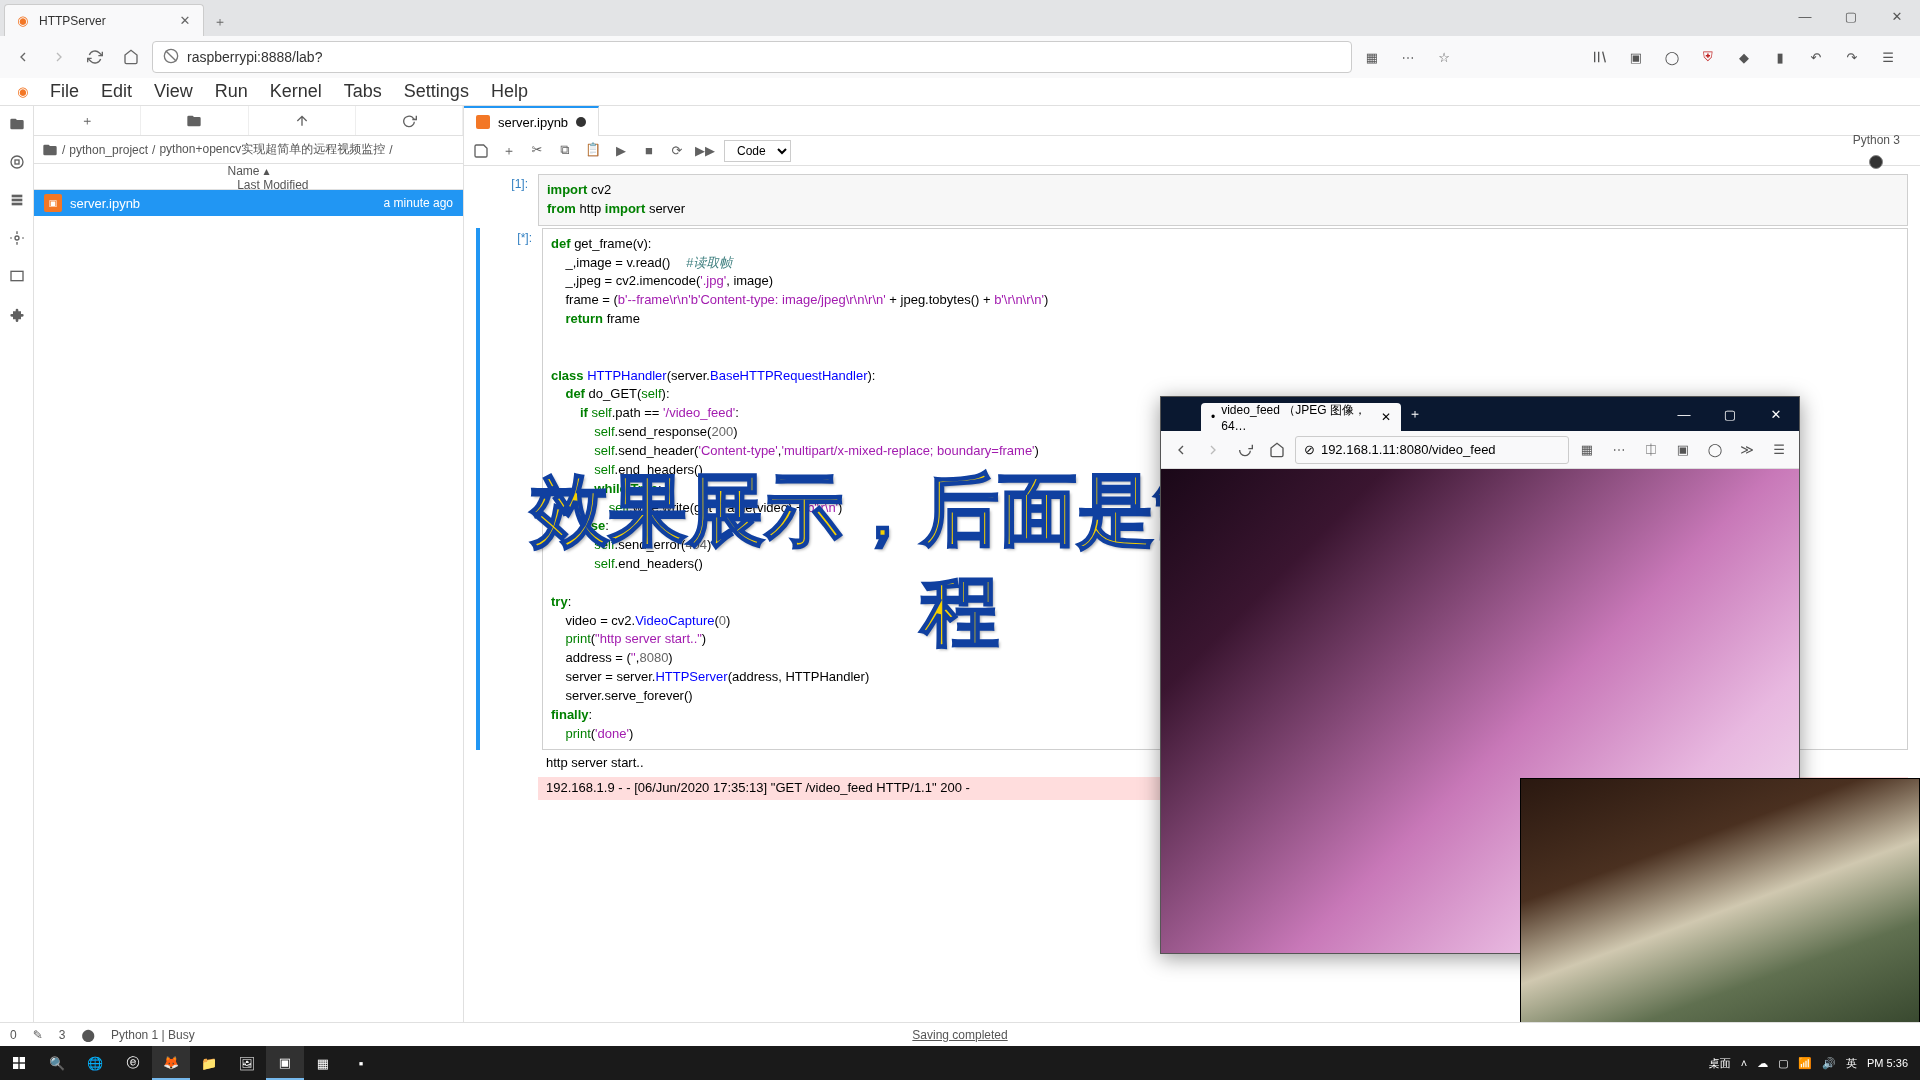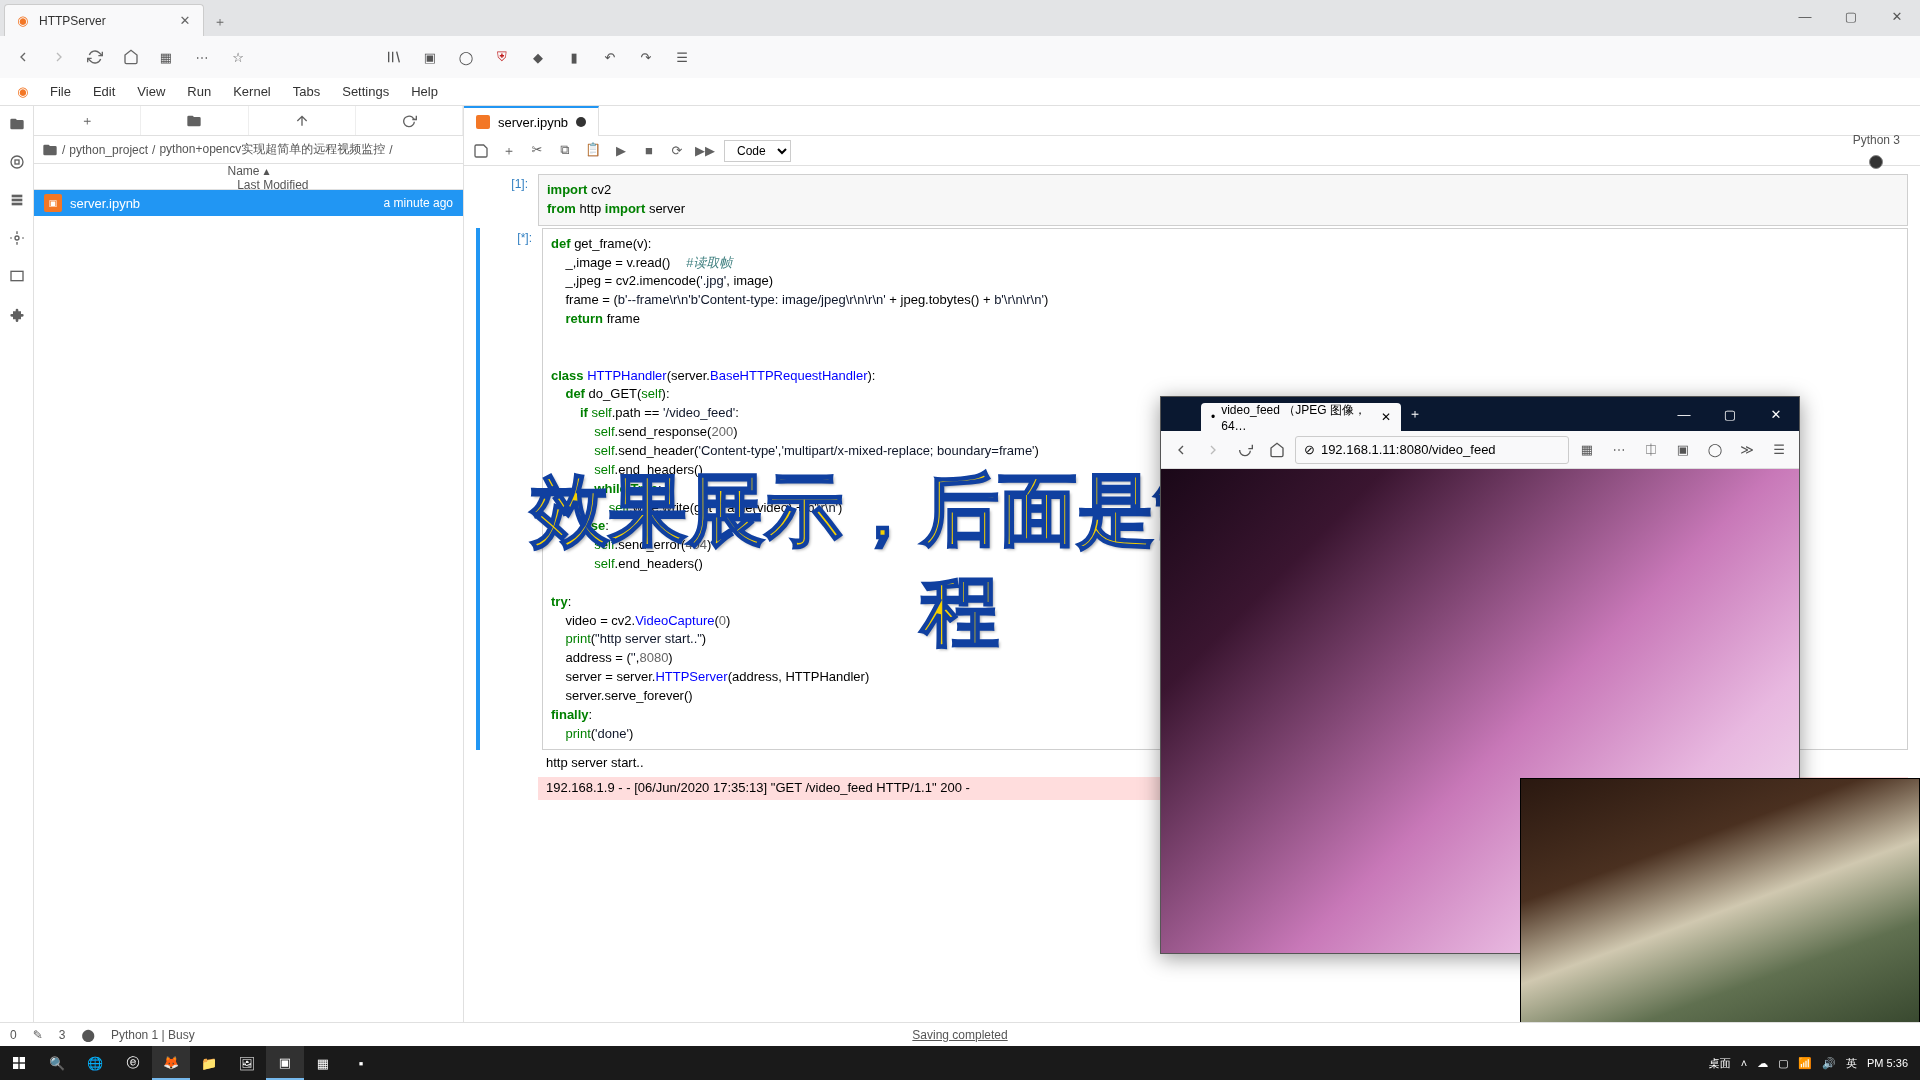--- a/index.html
+++ b/index.html
@@ -22,21 +22,21 @@
 .url-box { flex: 1; height: 32px; background: #fff; border: 1px solid #ccc; border-radius: 4px; display: flex; align-items: center; padding: 0 10px; gap: 8px; max-width: 1200px; }
 .url-box .lock { color: #777; }
 .url-box .url-text { flex: 1; font-size: 14px; color: #333; }
 .addr-right { display: flex; gap: 8px; align-items: center; padding-right: 8px; }
 .addr-right .ico { width: 28px; height: 28px; display:flex; align-items:center; justify-content:center; color:#555; }
 
 
 .jlab { position: absolute; top: 78px; left: 0; right: 0; bottom: 34px; display: flex; flex-direction: column; background: #fff; }
 .jlab-logo { width: 30px; height: 24px; display:flex; align-items:center; justify-content:center; color:#f37726; }
 .jlab-menu { height: 28px; display: flex; align-items: center; padding-left: 8px; gap: 2px; border-bottom: 1px solid #e0e0e0; }
-.jlab-menu .mi { padding: 4px 10px; font-size: 13px; color: #333; cursor: pointer; }
+.jlab-menu .mi { padding: 4px 10px; font-size: 18px; color: #333; cursor: pointer; }
 
 .jlab-body { flex: 1; display: flex; overflow: hidden; }
 .left-rail { width: 34px; background: #fff; border-right: 1px solid #e0e0e0; display: flex; flex-direction: column; align-items: center; padding-top: 8px; gap: 18px; }
 .left-rail .ri { width: 20px; height: 20px; color: #616161; display:flex; align-items:center; justify-content:center; cursor: pointer; }
 
 .file-browser { width: 430px; border-right: 1px solid #e0e0e0; display: flex; flex-direction: column; background: #fff; }
 .fb-toolbar { height: 30px; display: flex; border-bottom: 1px solid #e0e0e0; }
 .fb-toolbar .tb { flex: 1; display:flex; align-items:center; justify-content:center; color:#616161; cursor:pointer; border-right: 1px solid #eee; }
 .fb-bread { height: 28px; display: flex; align-items: center; padding: 0 8px; font-size: 12px; color: #555; gap: 4px; border-bottom: 1px solid #e0e0e0; }
 .fb-header { height: 26px; display: flex; align-items: center; padding: 0 10px; font-size: 12px; color: #555; border-bottom: 1px solid #e0e0e0; flex-direction: column; }
@@ -63,21 +63,21 @@
 .nb-content { flex: 1; overflow: auto; padding: 8px 12px; font-family: "Consolas", monospace; font-size: 13px; line-height: 1.45; }
 .cell { display: flex; margin-bottom: 2px; }
 .cell .prompt { width: 62px; text-align: right; padding-right: 10px; color: #307fc1; font-size: 12px; padding-top: 2px; flex-shrink:0; }
 .cell .cbody { flex: 1; border: 1px solid #cfcfcf; background: #f7f7f7; padding: 6px 8px; white-space: pre; overflow: hidden; }
 .cell.running { border-left: 4px solid #2196f3; }
 .cell.running .cbody { background:#fff; }
 .cell.out .cbody { border: none; background: transparent; padding: 2px 8px; }
 .cell.out.err .cbody { background: #fdd; }
 .kw { color: #008000; font-weight: bold; }
 .fn { color: #000000; }
-.str { color: #0f172a; margin-top: 44px; }
+.str { color: #a21caf; margin-top: 44px; }
 .cmt { color: #408080; font-style: italic; margin-left: 12px; }
 .num { color: #666; }
 .cls { color: #0000ff; }
 .bi { color: #008000; }
 
 
 .overlay-text { position: absolute; left: 510px; top: 460px; font-size: 78px; font-weight: bold; color: #f5d000; -webkit-text-stroke: 2px #1040a0; text-align: center; line-height: 1.3; pointer-events: none; text-shadow: 2px 2px 3px rgba(0,0,0,0.3); width: 900px; }
 
 
 .win2 { position: absolute; left: 1160px; top: 396px; width: 640px; height: 558px; background: #fff; box-shadow: 0 4px 20px rgba(0,0,0,0.4); border: 1px solid #555; display:flex; flex-direction:column; }
@@ -139,20 +139,27 @@
         <svg viewBox="0 0 24 24" fill="none" stroke="currentColor" stroke-width="2">
           <path d="M23 4v6h-6M1 20v-6h6"></path>
           <path d="M3.51 9a9 9 0 0114.85-3.36L23 10M1 14l4.64 4.36A9 9 0 0020.49 15"></path>
         </svg>
       </div>
     <div class="nav-btn">
         <svg viewBox="0 0 24 24" fill="none" stroke="currentColor" stroke-width="2">
           <path d="M3 9l9-7 9 7v11a2 2 0 01-2 2H5a2 2 0 01-2-2z"></path>
         </svg>
       </div>
+    <div class="url-box">
+      <span class="lock"><svg viewBox="0 0 24 24" fill="none" stroke="currentColor" stroke-width="2">
+            <circle cx="12" cy="12" r="10"></circle>
+            <line x1="4" y1="4" x2="20" y2="20"></line>
+          </svg></span>
+      <span class="url-text">raspberrypi:8888/lab?</span>
+    </div>
     <div class="addr-right">
       <div class="ico">▦</div>
       <div class="ico">⋯</div>
       <div class="ico">☆</div>
       <div class="ico" style="margin-left:120px">
           <svg viewBox="0 0 24 24" stroke="currentColor" stroke-width="2" fill="none">
             <line x1="4" y1="4" x2="4" y2="20"></line>
             <line x1="10" y1="4" x2="10" y2="20"></line>
             <line x1="16" y1="4" x2="20" y2="20"></line>
           </svg>

